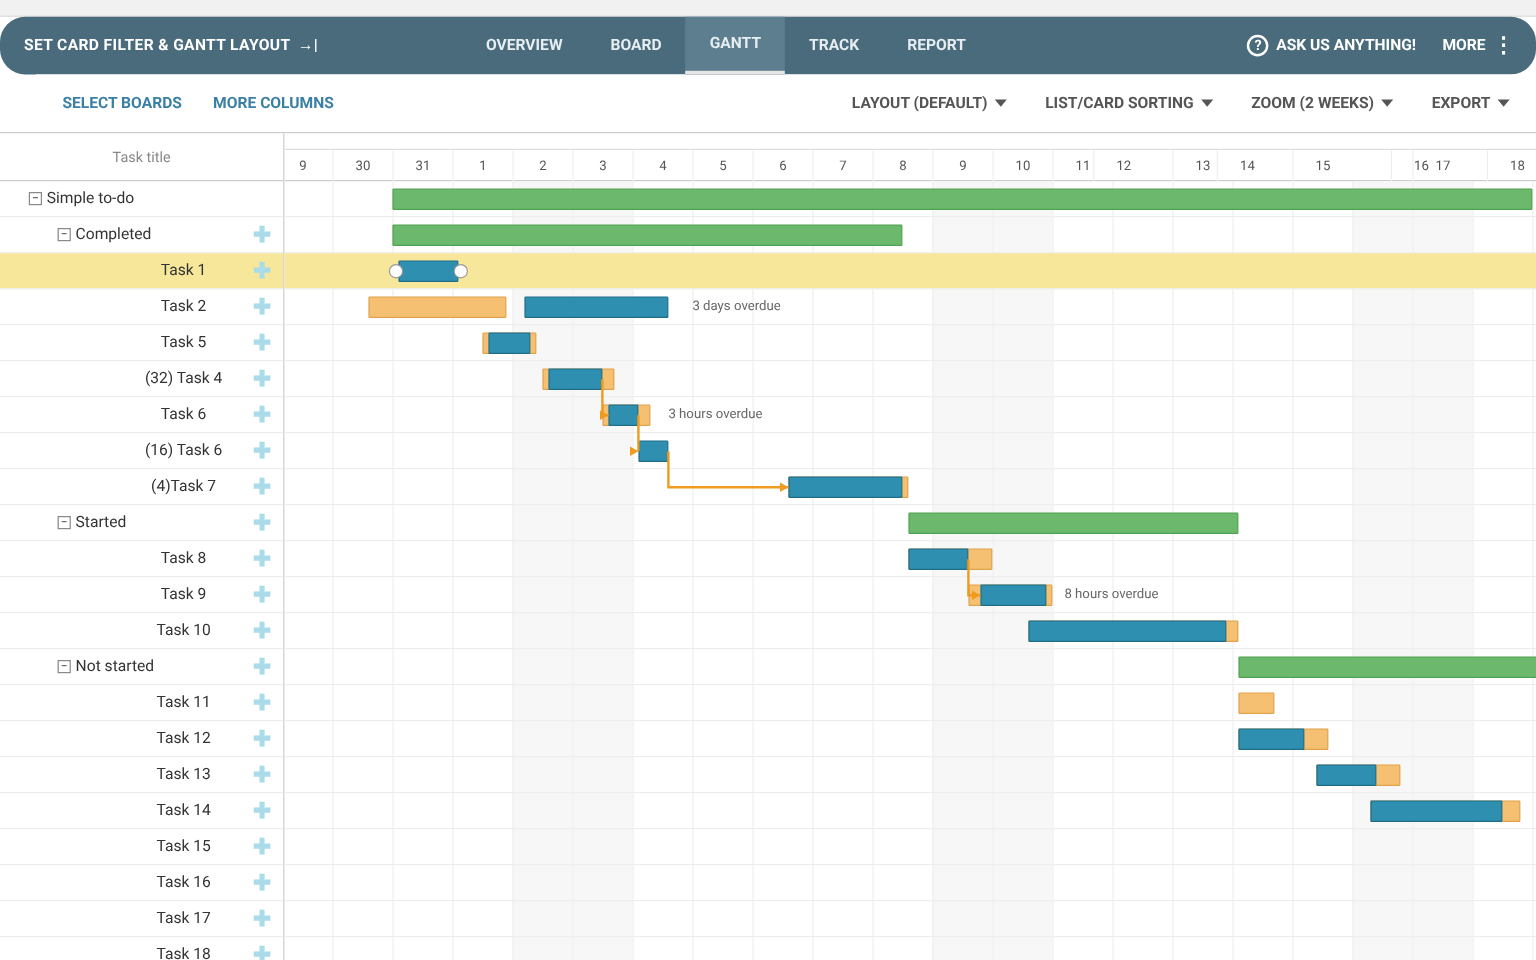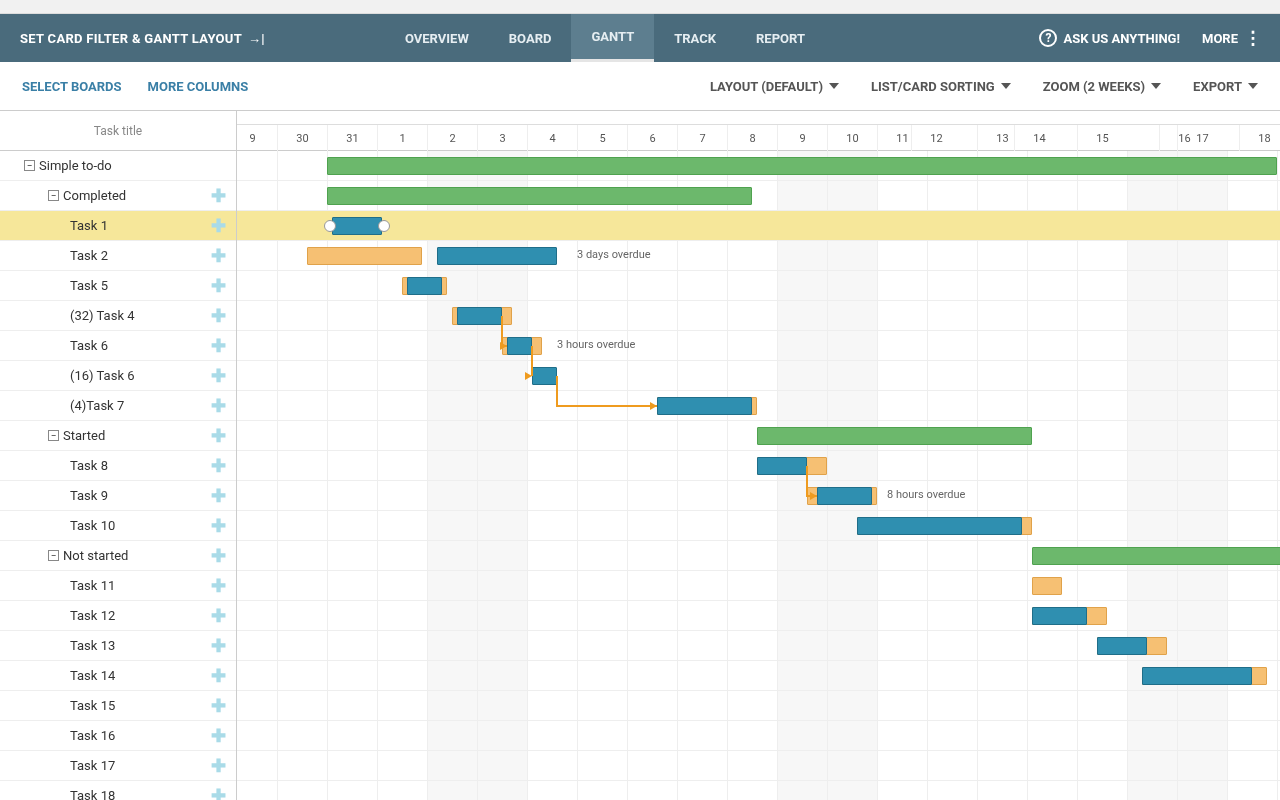--- a/index.html
+++ b/index.html
@@ -1,41 +1,41 @@
 <!DOCTYPE html>
 <html><head>
 <meta charset="utf-8">
 <style>
   * { box-sizing: border-box; margin: 0; padding: 0; }
   body { font-family: -apple-system, "Segoe UI", Roboto, Arial, sans-serif; font-size: 13px; color: #333; background:#fff; overflow:hidden; }
   .topbar { background:#f1f1f1; height:14px; display:flex; align-items:center; padding:0 10px; gap:8px; border-bottom:1px solid #ddd; }
-  .mainnav { background:#4a6b7c; height:48px; display:flex; align-items:center; padding:0 20px; color:#fff; }
+  .mainnav { background:#4a6b7c; height:48px; display:flex; align-items:center; padding:0 20px; color:#fff;border-radius:21px; }
   .mainnav .filter-label { font-weight:700; letter-spacing:.3px; font-size:13px; display:flex; align-items:center; gap:6px; cursor:pointer;}
   .mainnav .tabs { display:flex; gap:0; margin-left:120px;}
   .mainnav .tab { padding:0 20px; height:48px; display:flex; align-items:center; font-weight:700; font-size:13px; cursor:pointer; color:#e6eef2;}
   .mainnav .tab.active { background:#5d7e8f; border-bottom:3px solid #e5e5e5; }
   .mainnav .right { margin-left:auto; display:flex; align-items:center; gap:22px;}
   .mainnav .right > div { display:flex; align-items:center; gap:6px; font-weight:700; cursor:pointer;}
   .help-icon { width:18px; height:18px; border:2px solid #fff; border-radius:50%; display:inline-flex; align-items:center; justify-content:center; font-size:12px;}
-  .subnav { height:48px; display:flex; align-items:center; padding:0 22px; gap:26px; border-bottom:0; background:#fff;}
+  .subnav { height:48px; display:flex; align-items:center; padding:0 22px; gap:26px; border-bottom:0; background:#fff;margin-left:30px;}
   .subnav .link { color:#3a7fa6; font-weight:700; font-size:13px; cursor:pointer;}
   .subnav .right { margin-left:auto; display:flex; align-items:center; gap:32px; color:#555; font-weight:700;}
   .subnav .right .dd { display:flex; align-items:center; gap:6px; cursor:pointer;}
   .chev-down { display:inline-block; width:0;height:0;border-left:5px solid transparent;border-right:5px solid transparent;border-top:6px solid currentColor; }
   .gantt { display:flex; border-top:1px solid #ccc; height: calc(800px - 14px - 48px - 48px); }
   .sidebar { width:237px; border-right:1px solid #ccc; }
   .sidebar .sidetitle { height:40px; display:flex; align-items:center; justify-content:center; color:#888; font-size:12px; border-bottom:1px solid #ccc;}
   .row { height:30px; display:flex; align-items:center; border-bottom:1px solid #eee; position:relative; padding-left:8px;}
   .row.highlight { background:#f6e79a;}
   .row .toggle { width:11px; height:11px; border:1px solid #888; display:inline-flex; align-items:center; justify-content:center; font-size:10px; line-height:1; margin-right:4px; cursor:pointer;}
   .row .label { font-size:13px; color:#333;}
   .row .plus { position:absolute; right:10px; color:#a9dbe8; font-size:18px; font-weight:700; cursor:pointer;}
   .row.lvl1 { padding-left:24px;}
   .row.lvl2 { padding-left:48px;}
-  .row.lvl3 { padding-left:70px;}
+  .row.lvl3 { padding-left:70px;justify-content:center;}
   .chartwrap { flex:1; position:relative; overflow:hidden;}
   .timeline-header { height:40px; border-bottom:1px solid #ccc; position:relative;}
   .month-row { height:14px; position:relative; border-bottom:1px solid #ddd; font-size:11px; color:#666;}
   .day-row { height:26px; position:relative;}
   .day-cell { position:absolute; top:0; height:26px; display:flex; align-items:center; justify-content:center; font-size:11px; color:#555; border-left:1px solid #eee;}
   .chart-body { position:relative;}
   .grid-col { position:absolute; top:0; bottom:0; border-left:1px solid #eee;}
   .weekend { background:#f7f7f7;}
   .chart-row { height:30px; border-bottom:1px solid #eee; position:relative;}
   .chart-row.highlight { background:#f6e79a;}

